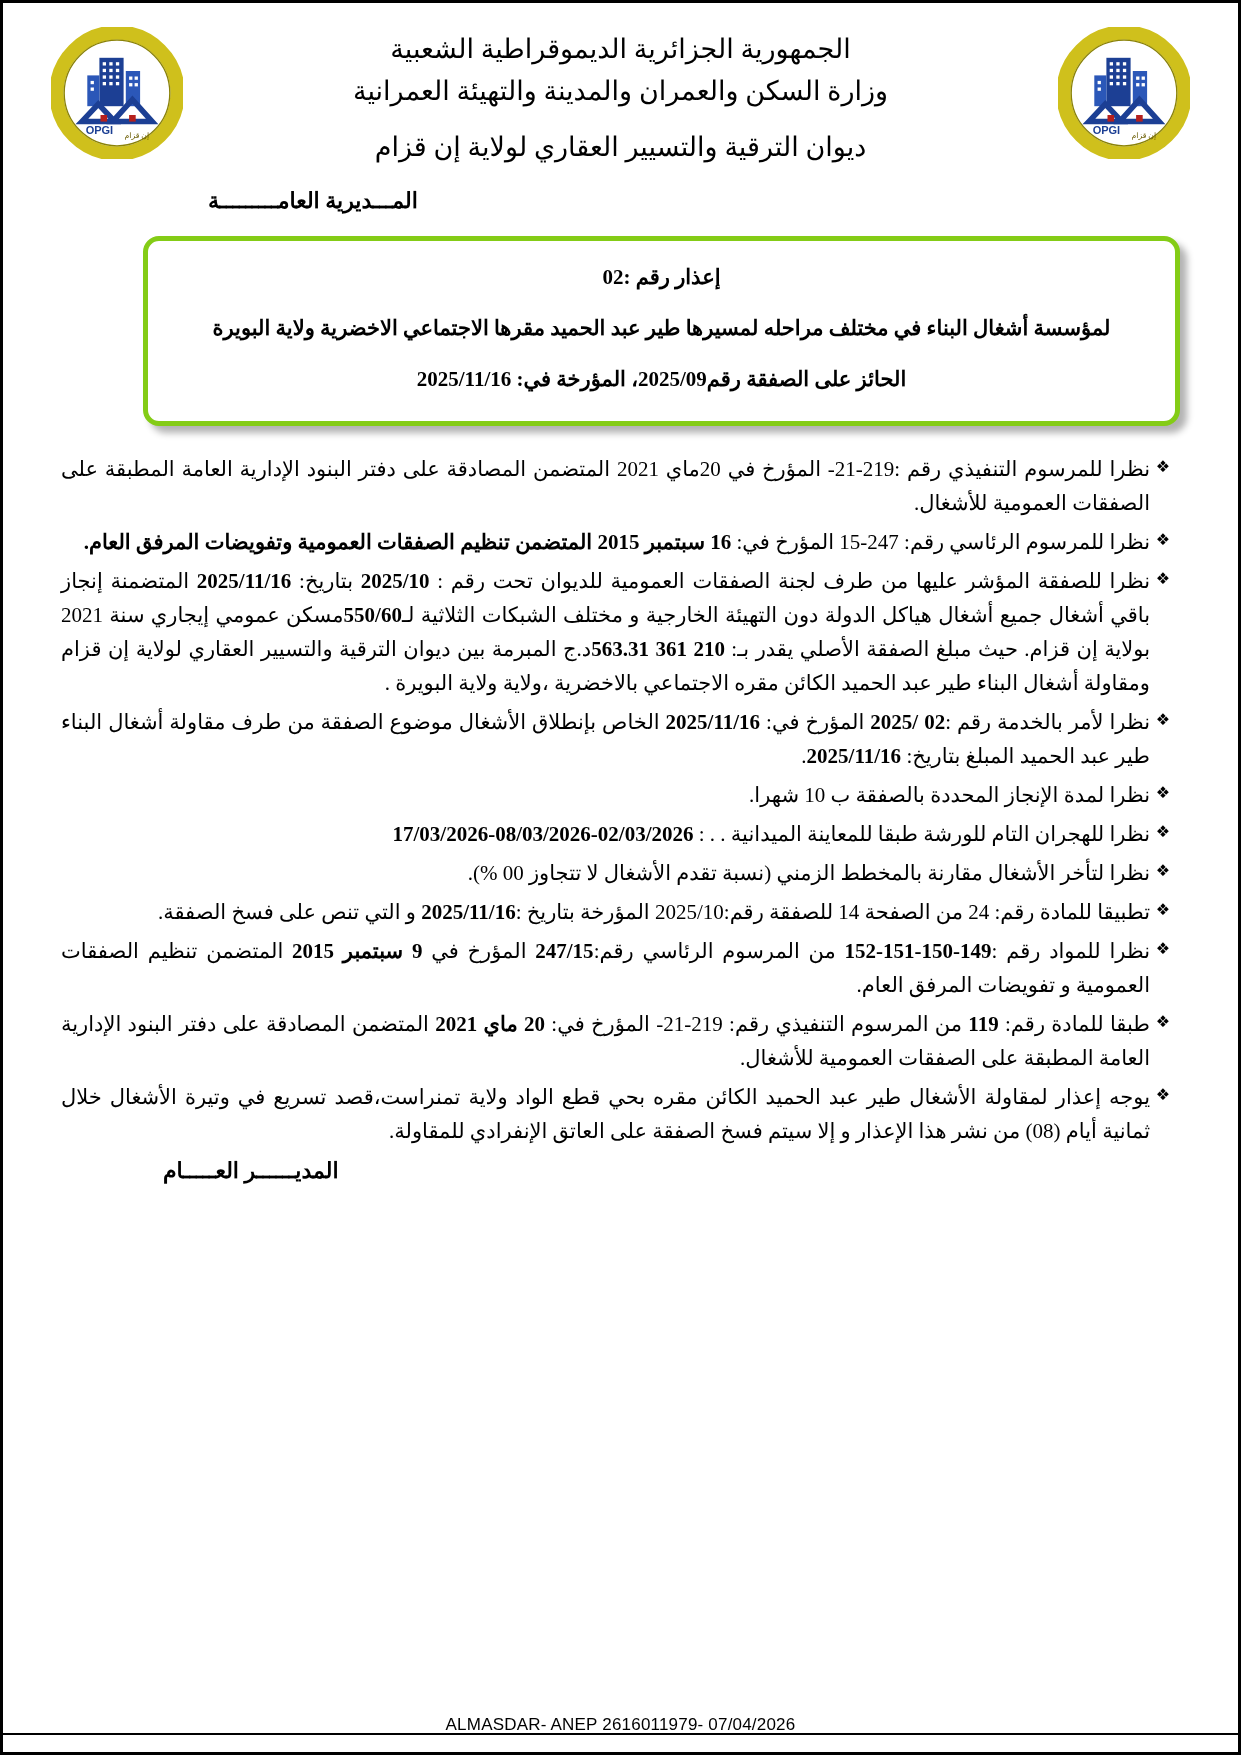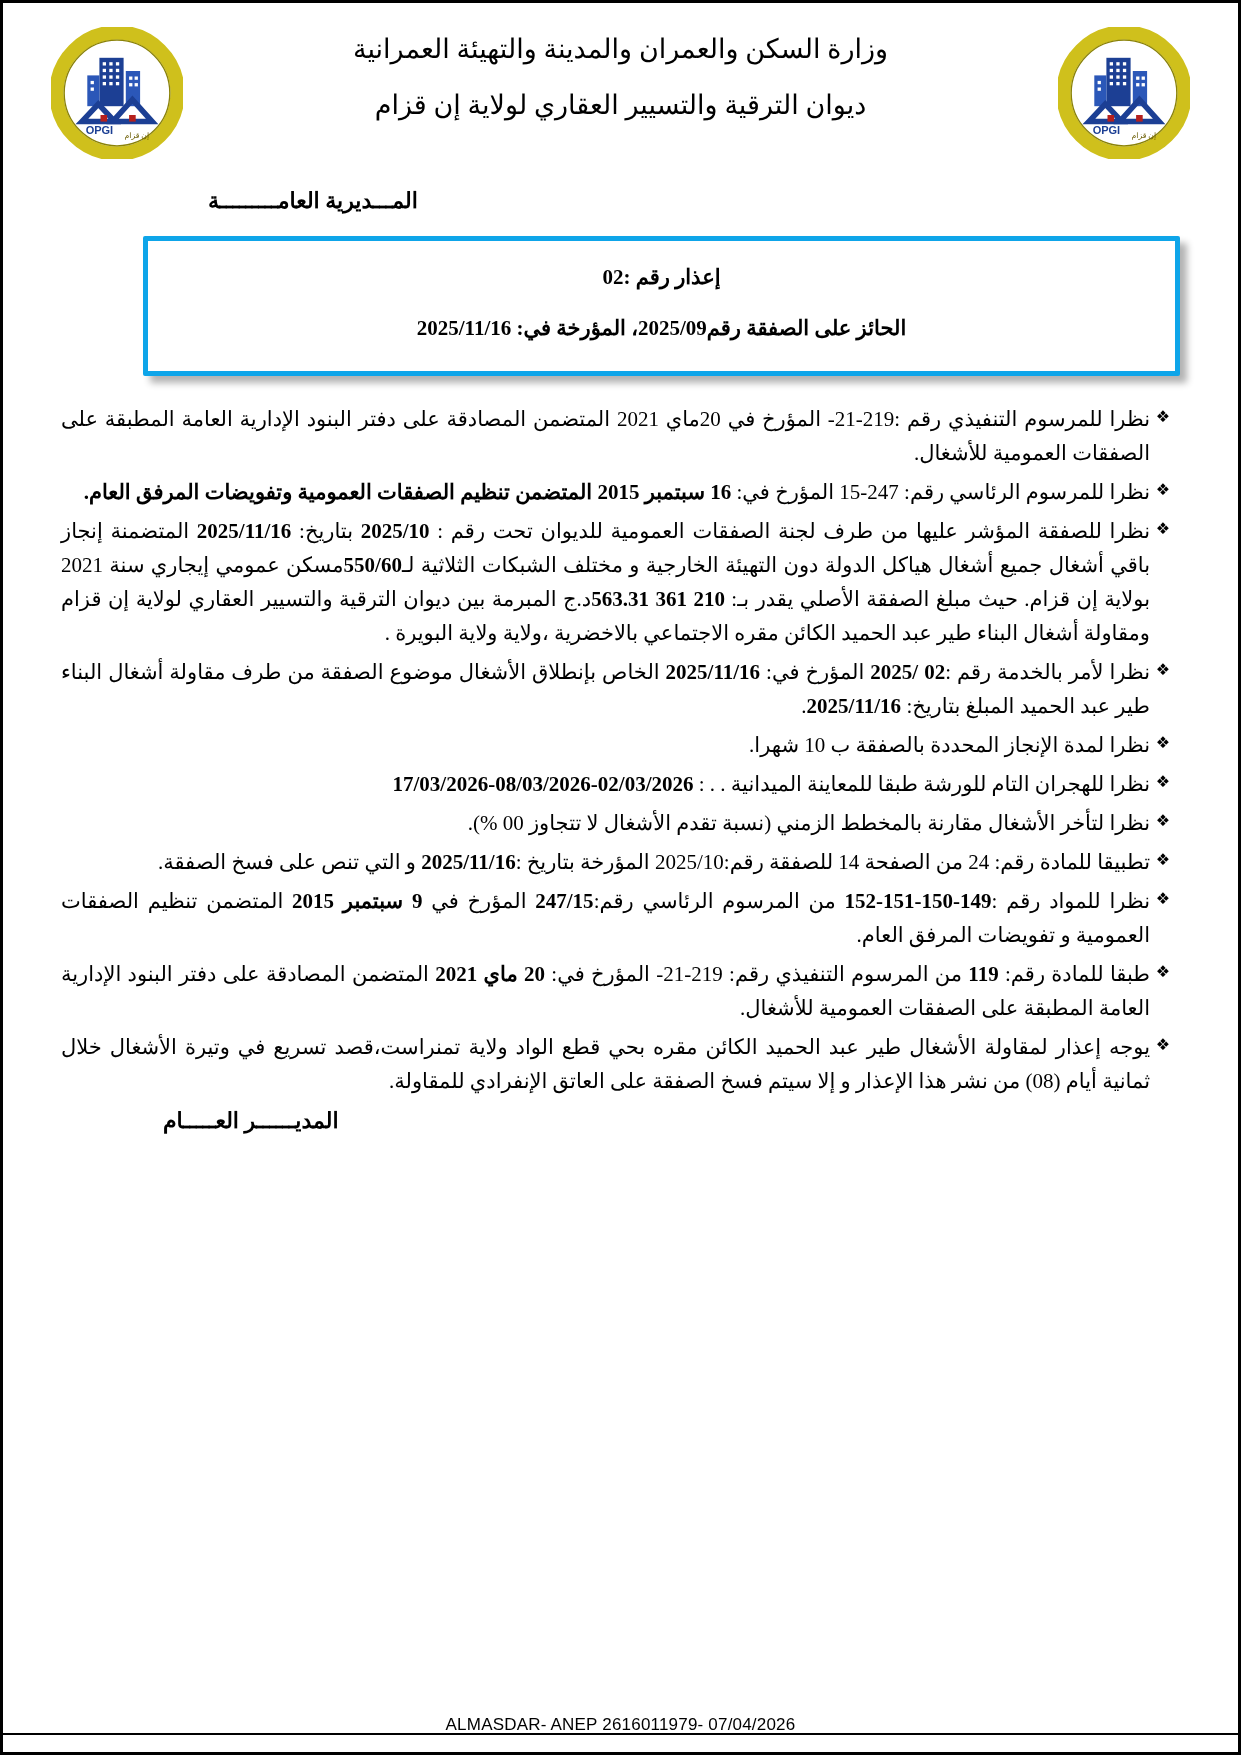--- a/index.html
+++ b/index.html
@@ -72,22 +72,22 @@
     font-weight: bold;
     letter-spacing: 0px;
   }
 
   
   .callout-wrap {
     margin: 22px 18px 0 100px;
     position: relative;
   }
   .callout {
-    border: 5px solid #0ea5e9;
-    border-radius: 2px;
+    border: 5px solid #84cc16;
+    border-radius: 16px;
     padding: 24px 46px 26px 46px;
     background: #fff;
     box-shadow: 7px 7px 7px rgba(0,0,0,0.30);
     text-align: center;
   }
   .callout .c-line {
     font-weight: bold;
     font-size: 21px;
     line-height: 1.55;
     margin: 0 0 18px 0;
@@ -236,31 +236,33 @@
         <path d="M28 86 L43 70 L58 86 Z" fill="none" stroke="#1c3f94" stroke-width="5"></path>
         <path d="M56 86 L74 66 L92 86 Z" fill="none" stroke="#1c3f94" stroke-width="5"></path>
         <rect x="45" y="80" width="6" height="6" fill="#b5201d"></rect>
         <rect x="71" y="80" width="6" height="6" fill="#b5201d"></rect>
         <text x="44" y="97" font-family="'Liberation Sans',sans-serif" font-size="10" font-weight="bold" fill="#1c3f94" text-anchor="middle">OPGI</text>
         <text x="78" y="101" font-family="'Liberation Serif',serif" font-size="7" fill="#6d5f06" text-anchor="middle">إن قزام</text>
       </svg>
     </div>
 
     <div class="header-titles">
+      <div>الجمهورية الجزائرية الديموقراطية الشعبية</div>
       <div>وزارة السكن والعمران والمدينة والتهيئة العمرانية</div>
       <div style="height:14px"></div>
       <div>ديوان الترقية والتسيير العقاري لولاية إن قزام</div>
     </div>
   </div>
 
   <div class="directorate">المـــديرية العامـــــــــة</div>
 
   <div class="callout-wrap">
     <div class="callout">
       <div class="c-title">إعذار رقم :02</div>
+      <div class="c-line">لمؤسسة أشغال البناء في مختلف مراحله  لمسيرها طير عبد الحميد مقرها الاجتماعي الاخضرية  ولاية البويرة</div>
       <div class="c-line">الحائز على الصفقة رقم2025/09، المؤرخة في: 2025/11/16</div>
     </div>
   </div>
 
   <div class="bullets" id="bullet-list">
       <div class="bullet">
         <div class="bullet-marker">❖</div>
         <div class="bullet-text">نظرا للمرسوم التنفيذي رقم :219-21- المؤرخ في 20ماي 2021 المتضمن المصادقة على دفتر البنود الإدارية العامة المطبقة على الصفقات العمومية للأشغال.</div>
       </div>
       <div class="bullet">

